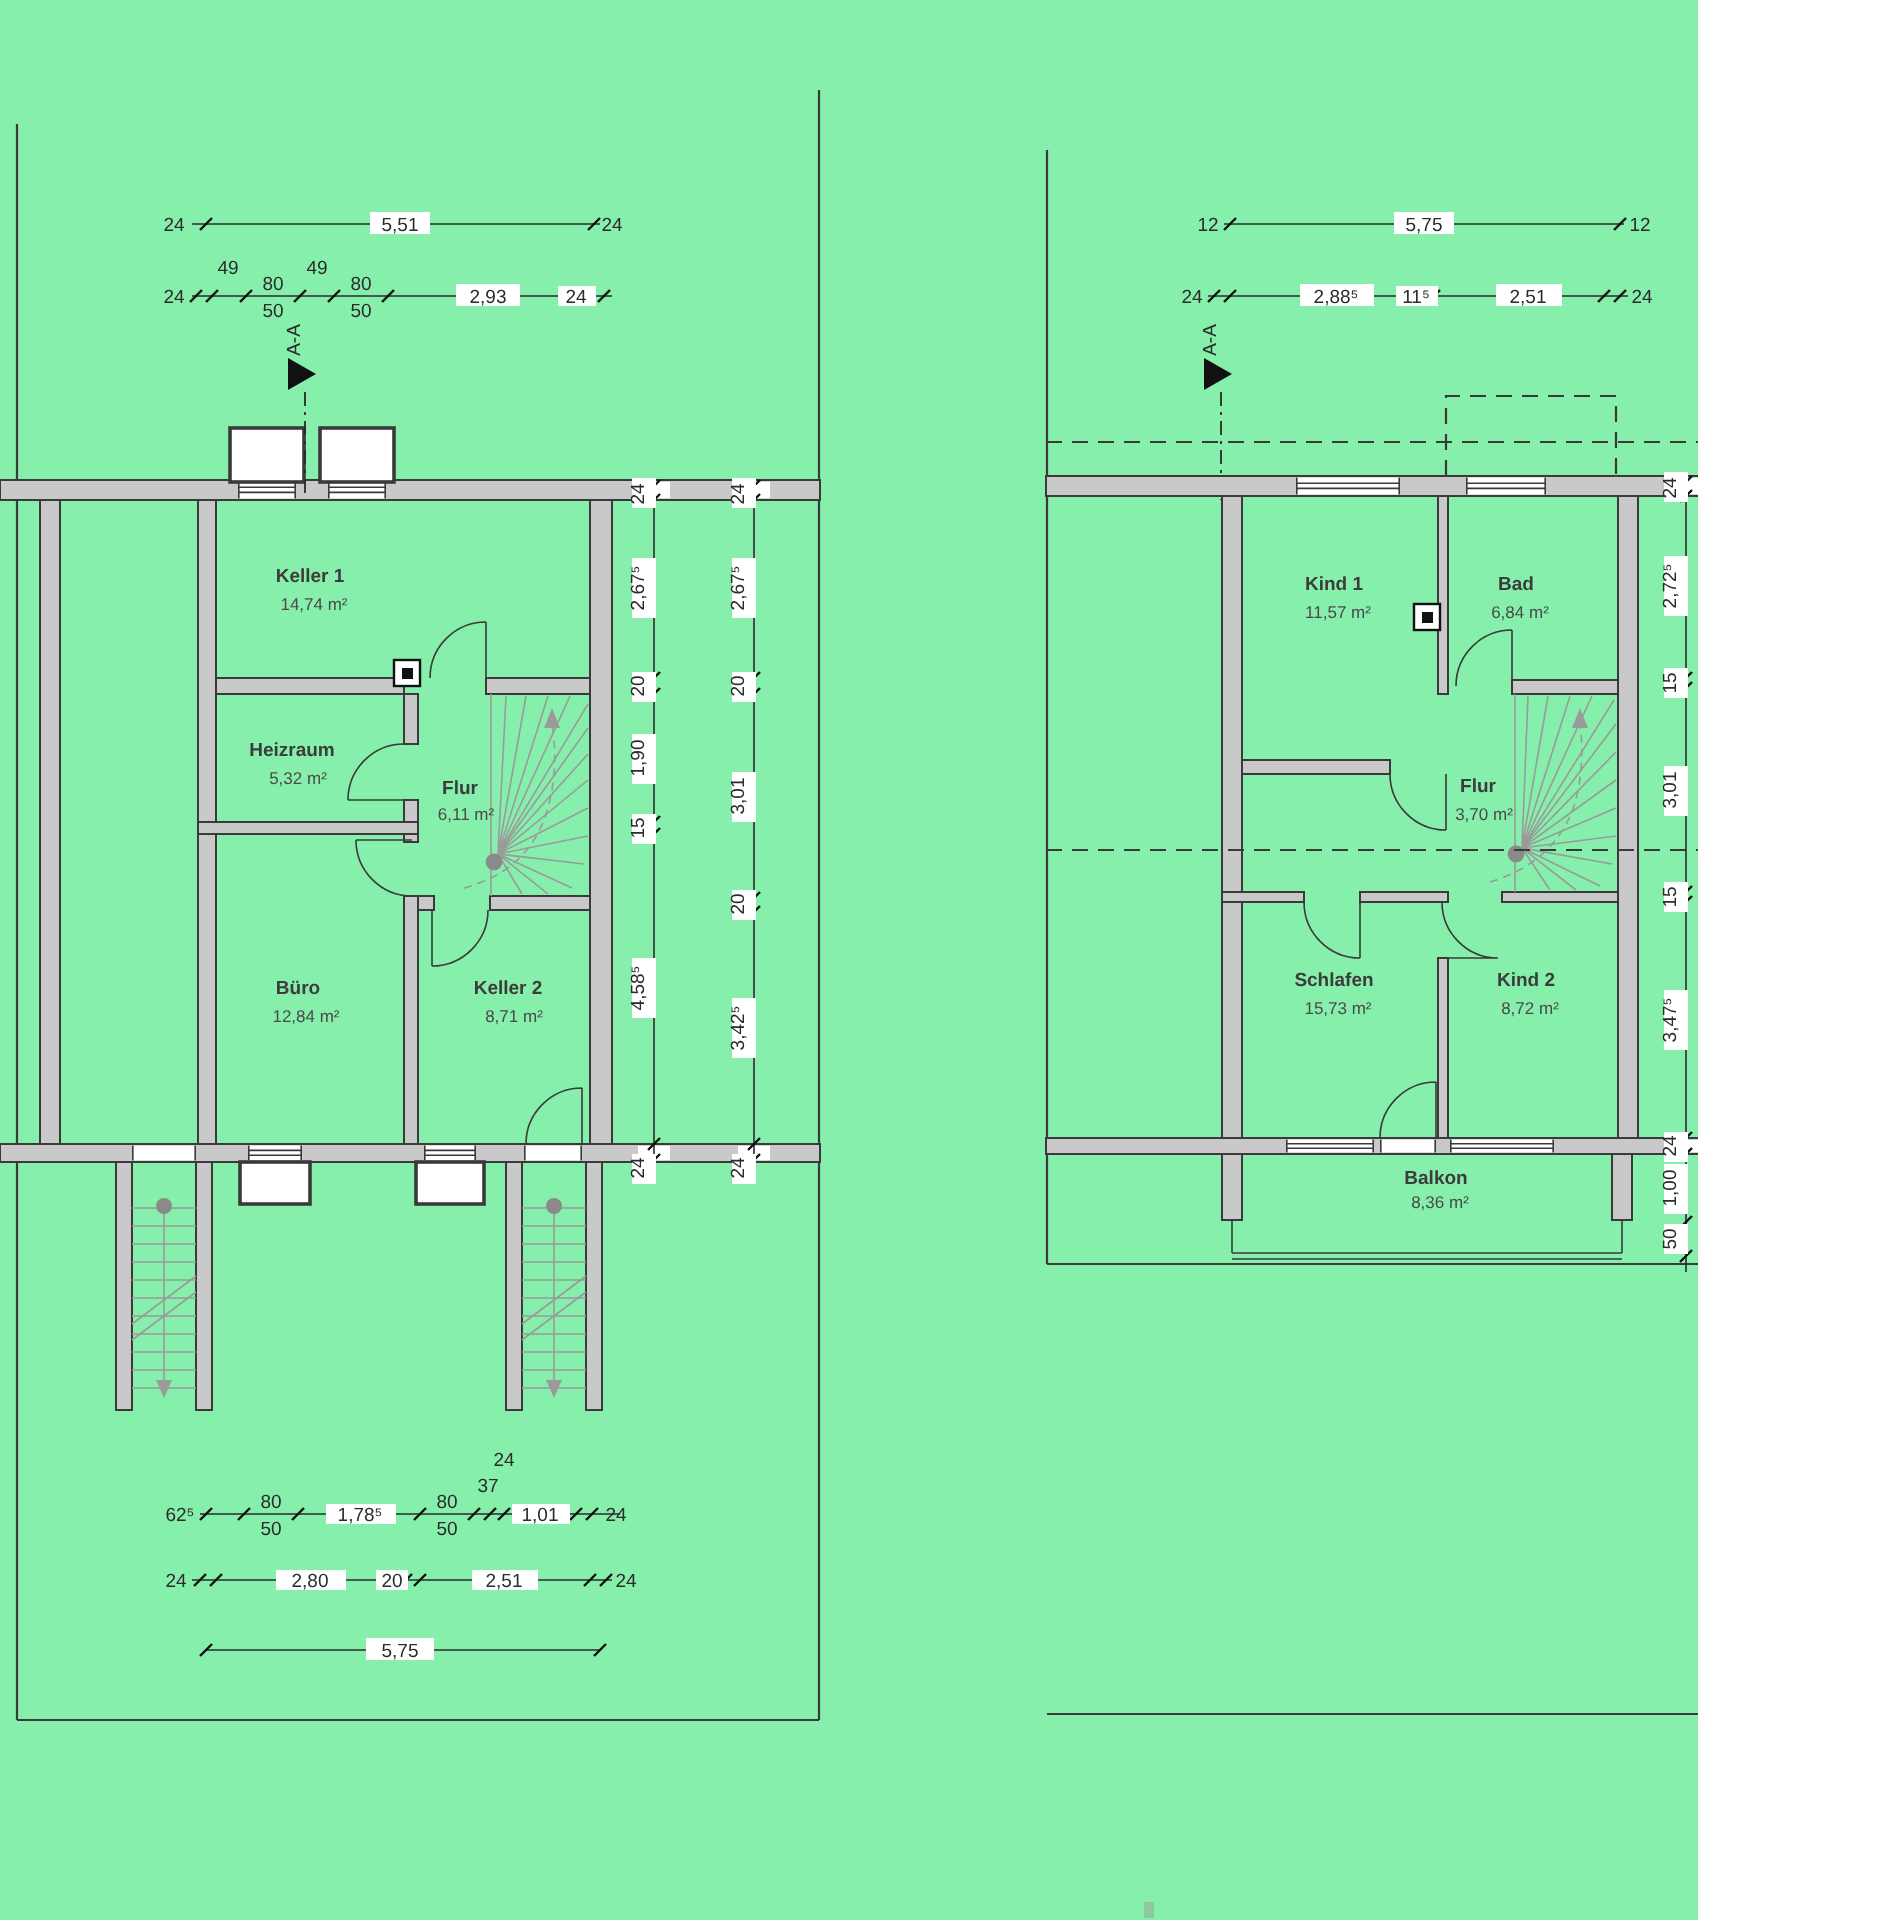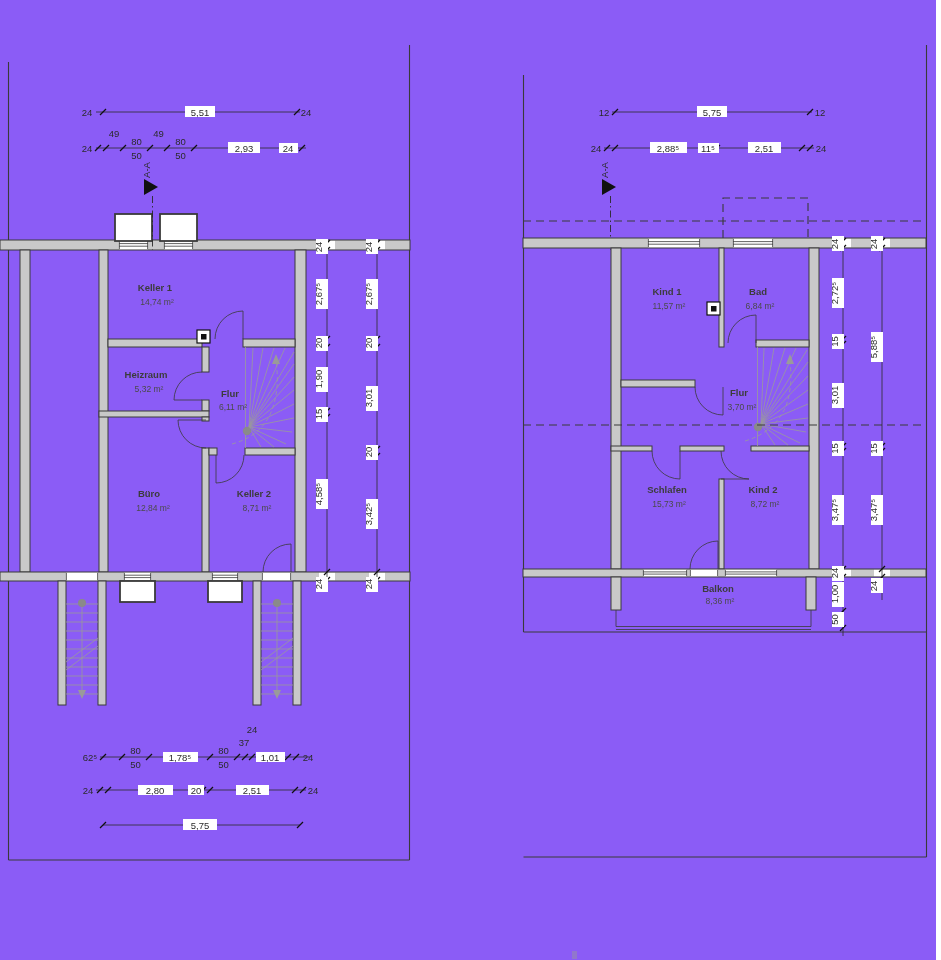--- a/index.html
+++ b/index.html
@@ -1,16 +1,16 @@
 <!DOCTYPE html>
 <html><head>
 <meta charset="utf-8">
 <style>
   html,body{margin:0;padding:0;background:#fff}
-  .canvas{position:relative;width:936px;height:960px;background:#8b5cf6;overflow:hidden;font-family:"Liberation Sans",sans-serif}
+  .canvas{position:relative;width:849px;height:960px;background:#86efac;overflow:hidden;font-family:"Liberation Sans",sans-serif}
   svg{position:absolute;left:0;top:0}
   .w{fill:#c9c9c9;stroke:#3a3a3a;stroke-width:1}
   .k{stroke:#3a3a3a;stroke-width:1.1;fill:none}
   .kt{stroke:#3a3a3a;stroke-width:0.8;fill:none}
   .d{stroke:#3a3a3a;stroke-width:1.1;fill:none;stroke-dasharray:8 5}
   .dd{stroke:#2a2a2a;stroke-width:0.9;fill:none;stroke-dasharray:7 3 1.5 3}
   .s{stroke:#9a9a9a;stroke-width:0.8;fill:none}
   .sd{stroke:#9a9a9a;stroke-width:0.8;fill:none;stroke-dasharray:4 3}
   .dm{stroke:#2b2b2b;stroke-width:0.8;fill:none}
   .tk{stroke:#111;stroke-width:1.2}

